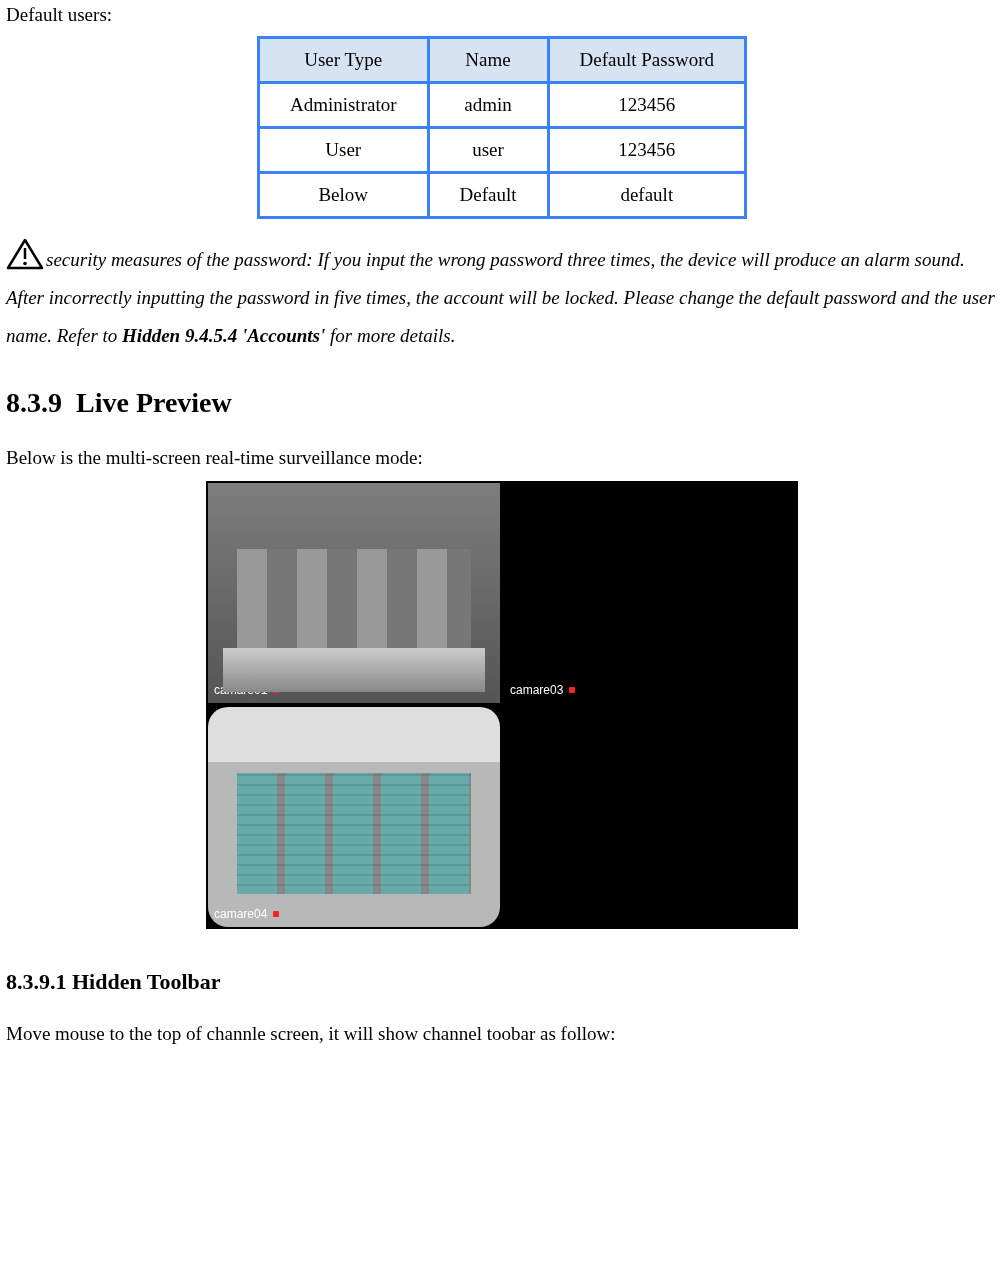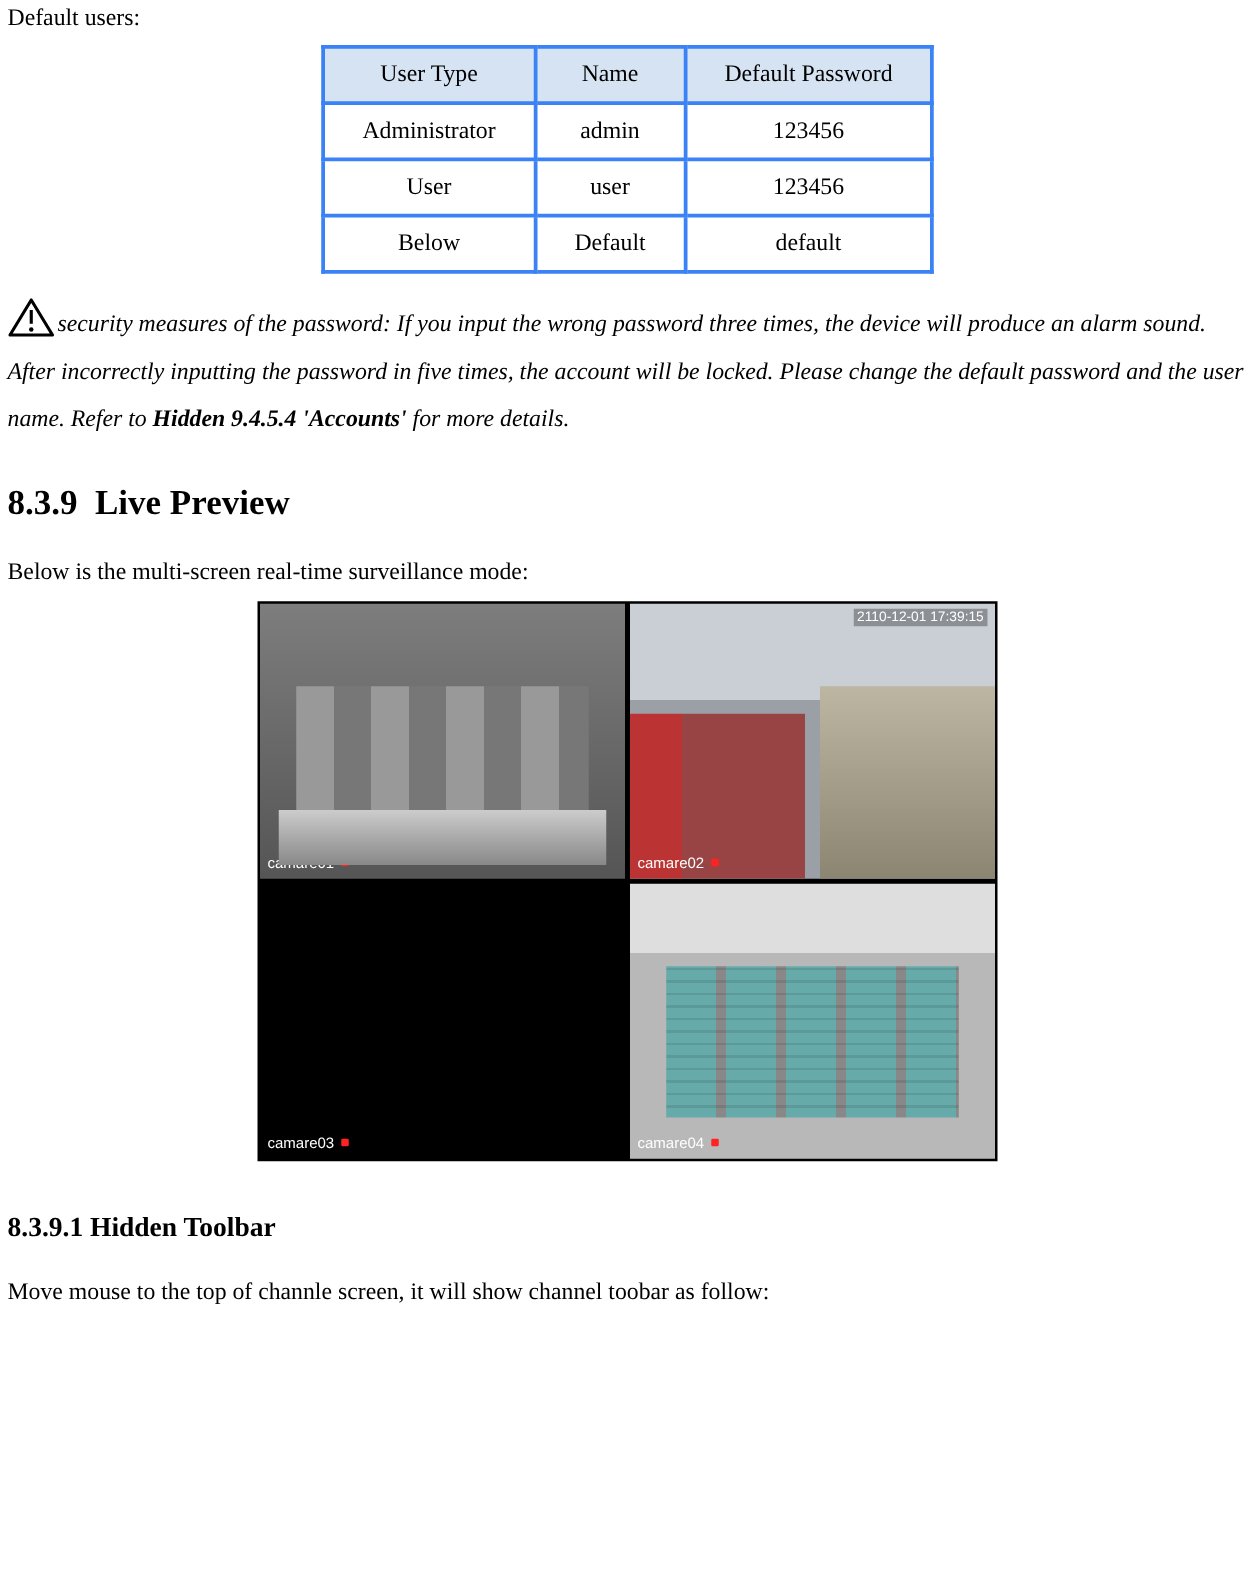--- a/index.html
+++ b/index.html
@@ -112,20 +112,21 @@
     content:""; position:absolute; left:0; top:40%; width:48%; height:60%;
     background: linear-gradient(90deg,#b33 0 30%, #944 30% 100%);
   }
   .scene2::after {
     content:""; position:absolute; right:0; top:30%; width:48%; height:70%;
     background: linear-gradient(#bcb6a3,#8c8572);
   }
   .scene3 { background:#000; }
   .scene4 {
     background: linear-gradient(#dedede 0 25%, #b8b8b8 25% 100%);
+    border-radius: 20px;
   }
   .scene4::before {
     content:""; position:absolute; left:10%; top:30%; width:80%; height:55%;
     background:
       repeating-linear-gradient(0deg, transparent 0 8px, rgba(0,0,0,0.1) 8px 10px),
       repeating-linear-gradient(90deg, #6aa 0 40px, #888 40px 48px, #6aa 48px 88px, #888 88px 96px);
   }
 </style>
 </head>
 <body>
@@ -172,27 +173,20 @@
 <h2 class="h2">
   <span>8.3.9</span>&nbsp;&nbsp;<span>Live Preview</span>
 </h2>
 
 <p class="caption">Below is the multi-screen real-time surveillance mode:</p>
 
 <div class="preview-grid">
   <div class="cell scene1">
     <div class="label">
       <span>camare01</span>
-      <span class="dot"></span>
-    </div>
-  </div>
-  <div class="cell scene2">
-    <div class="timestamp">2110-12-01 17:39:15</div>
-    <div class="label">
-      <span>camare02</span>
       <span class="dot"></span>
     </div>
   </div>
   <div class="cell scene3">
     <div class="label">
       <span>camare03</span>
       <span class="dot"></span>
     </div>
   </div>
   <div class="cell scene4">

